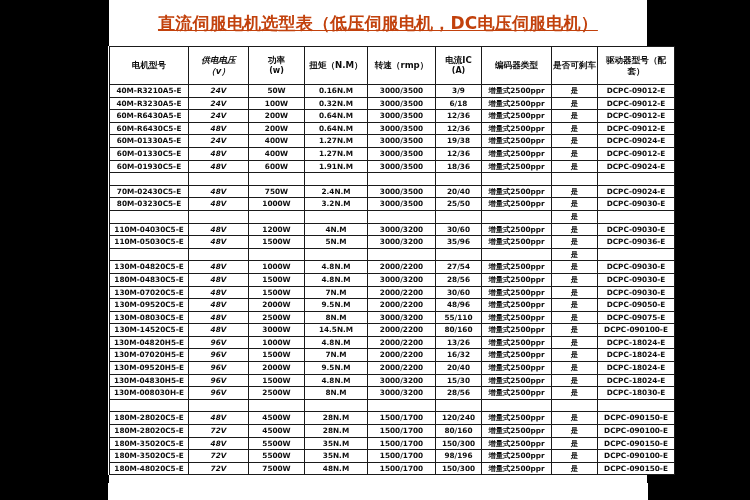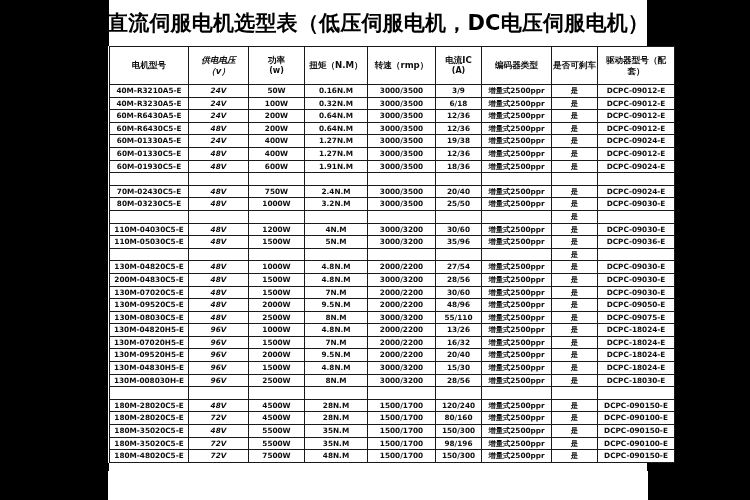--- a/index.html
+++ b/index.html
@@ -32,25 +32,26 @@
     height: 46px;
     display: flex;
     align-items: center;
     justify-content: center;
     background: #ffffff;
     border-left: 1px solid #000;
     border-right: 1px solid #000;
     box-sizing: border-box;
   }
   #title-text {
-    font-size: 21px;
-    font-weight: 700;
-    color: #000000;
+    font-size: 17px;
+    font-weight: 700;
+    color: #c2410c;
     letter-spacing: 0.2px;
     white-space: nowrap;
+    text-decoration: underline;
   }
   table.motor-table {
     border-collapse: collapse;
     table-layout: fixed;
     width: 538px;
     margin: 0 1px;
     background: #ffffff;
   }
   table.motor-table td, table.motor-table th {
     border: 1px solid #1a1a1a;
@@ -298,21 +299,21 @@
             <td class="c1">48V</td>
             <td class="c2">1000W</td>
             <td class="c3">4.8N.M</td>
             <td class="c4">2000/2200</td>
             <td class="c5 cur">27/54</td>
             <td class="c6 enc">增量式2500ppr</td>
             <td class="c7 brake">是</td>
             <td class="c8">DCPC-09030-E</td>
           </tr>
           <tr>
-            <td class="c0">200M-04830C5-E</td>
+            <td class="c0">180M-04830C5-E</td>
             <td class="c1">48V</td>
             <td class="c2">1500W</td>
             <td class="c3">4.8N.M</td>
             <td class="c4">3000/3200</td>
             <td class="c5 cur">28/56</td>
             <td class="c6 enc">增量式2500ppr</td>
             <td class="c7 brake">是</td>
             <td class="c8">DCPC-09030-E</td>
           </tr>
           <tr>
@@ -340,20 +341,31 @@
           <tr>
             <td class="c0">130M-08030C5-E</td>
             <td class="c1">48V</td>
             <td class="c2">2500W</td>
             <td class="c3">8N.M</td>
             <td class="c4">3000/3200</td>
             <td class="c5 cur">55/110</td>
             <td class="c6 enc">增量式2500ppr</td>
             <td class="c7 brake">是</td>
             <td class="c8">DCPC-09075-E</td>
+          </tr>
+          <tr>
+            <td class="c0">130M-14520C5-E</td>
+            <td class="c1">48V</td>
+            <td class="c2">3000W</td>
+            <td class="c3">14.5N.M</td>
+            <td class="c4">2000/2200</td>
+            <td class="c5 cur">80/160</td>
+            <td class="c6 enc">增量式2500ppr</td>
+            <td class="c7 brake">是</td>
+            <td class="c8">DCPC-090100-E</td>
           </tr>
           <tr>
             <td class="c0">130M-04820H5-E</td>
             <td class="c1">96V</td>
             <td class="c2">1000W</td>
             <td class="c3">4.8N.M</td>
             <td class="c4">2000/2200</td>
             <td class="c5 cur">13/26</td>
             <td class="c6 enc">增量式2500ppr</td>
             <td class="c7 brake">是</td>

